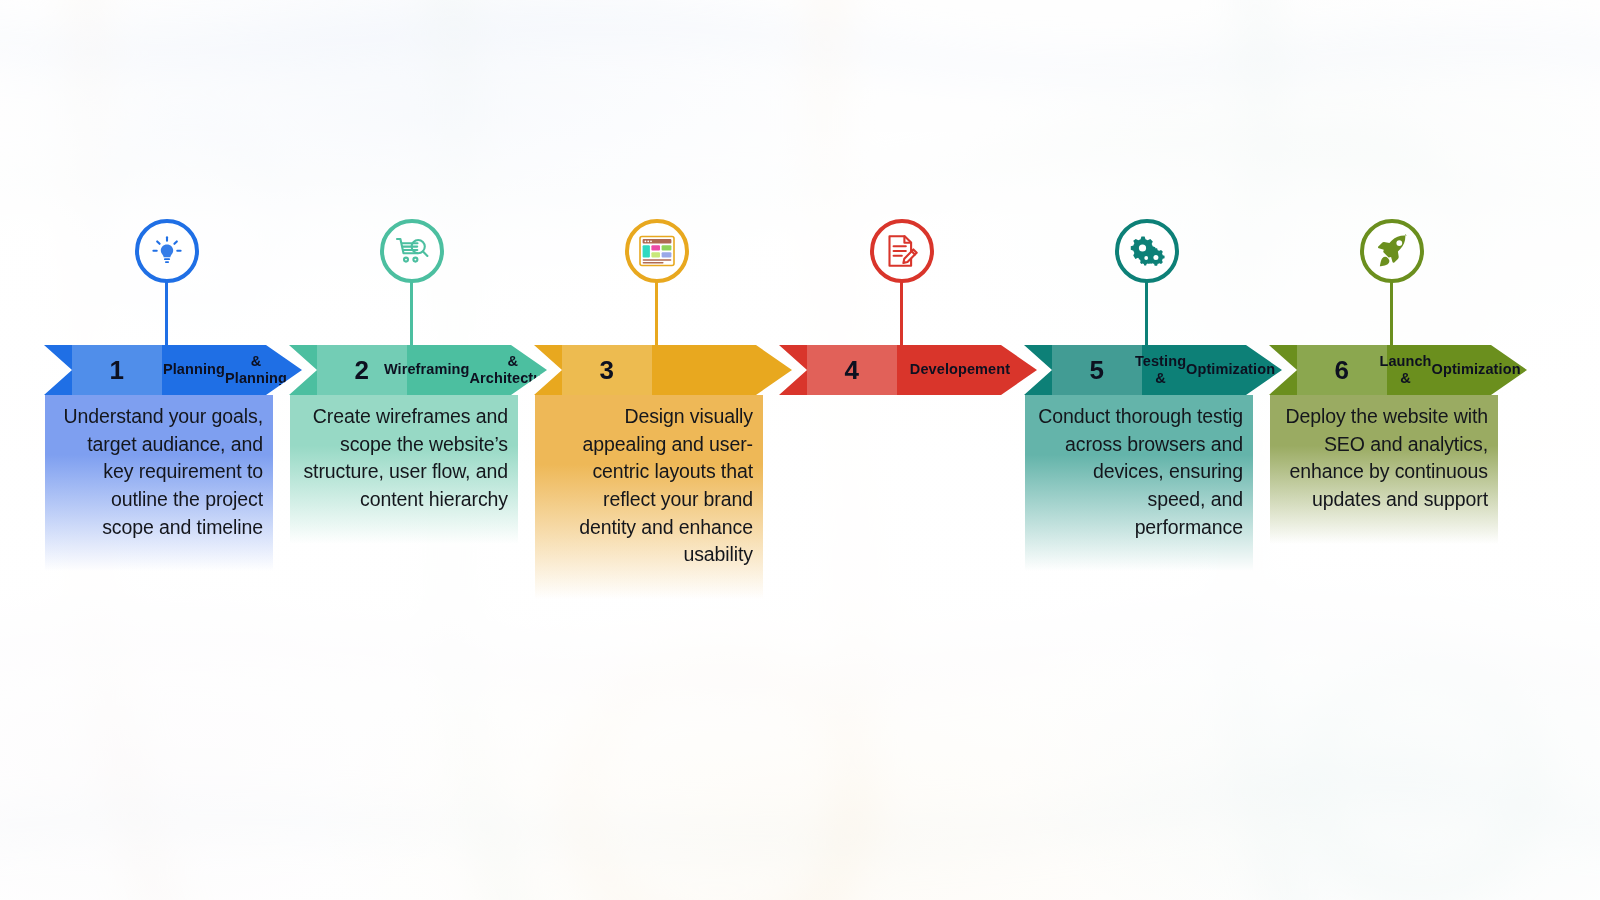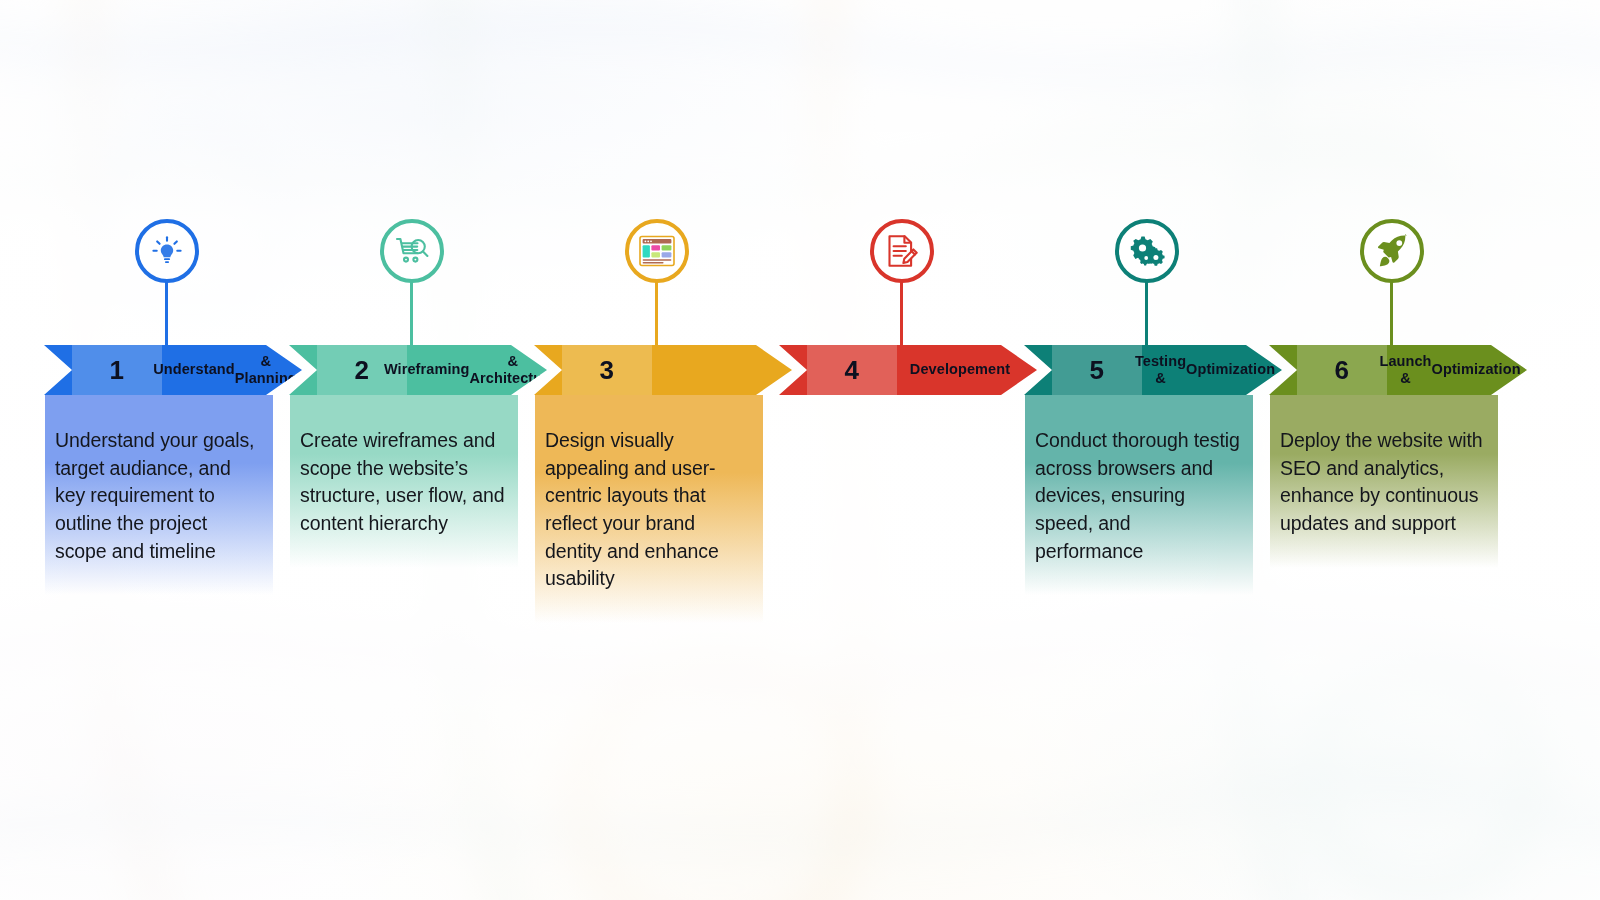--- a/index.html
+++ b/index.html
@@ -144,22 +144,22 @@
     letter-spacing: 0.1px;
     padding: 0 2px;
   }
 
   
   .panel {
     position: absolute;
     left: 1px;
     top: 395px;
     width: 228px;
-    padding: 32px 10px 30px 10px;
-    text-align: left;
+    padding: 8px 10px 30px 10px;
+    text-align: right;
     font-size: 19.5px;
     line-height: 1.42;
     color: #14161c;
     letter-spacing: -0.1px;
   }
 
   
   .banner        { background: var(--c); }
   .pin-stem      { background: var(--c); }
   .pin-circle    { color: var(--c); }
@@ -211,21 +211,21 @@
               <path d="M4.4 17.8h3.3"></path>
               <path d="M31.6 17.8h-3.3"></path>
             </g>
           </svg>
         </span>
       </div>
       <div class="banner">
         <div class="num-plate"></div>
         <div class="num">1</div>
         <div class="title">
-          <span>Understand</span>
+          <span>Planning</span>
           <br>
           <span>&amp; Planning</span>
         </div>
       </div>
       <div class="panel">Understand your goals, target audiance, and key requirement to outline the project scope and timeline</div>
     </div>
     <div class="step" style="left: 289px; --c: #4cbfa0; --p: #97d9c5;">
       <div class="pin-stem"></div>
       <div class="pin-circle">
         <span>

